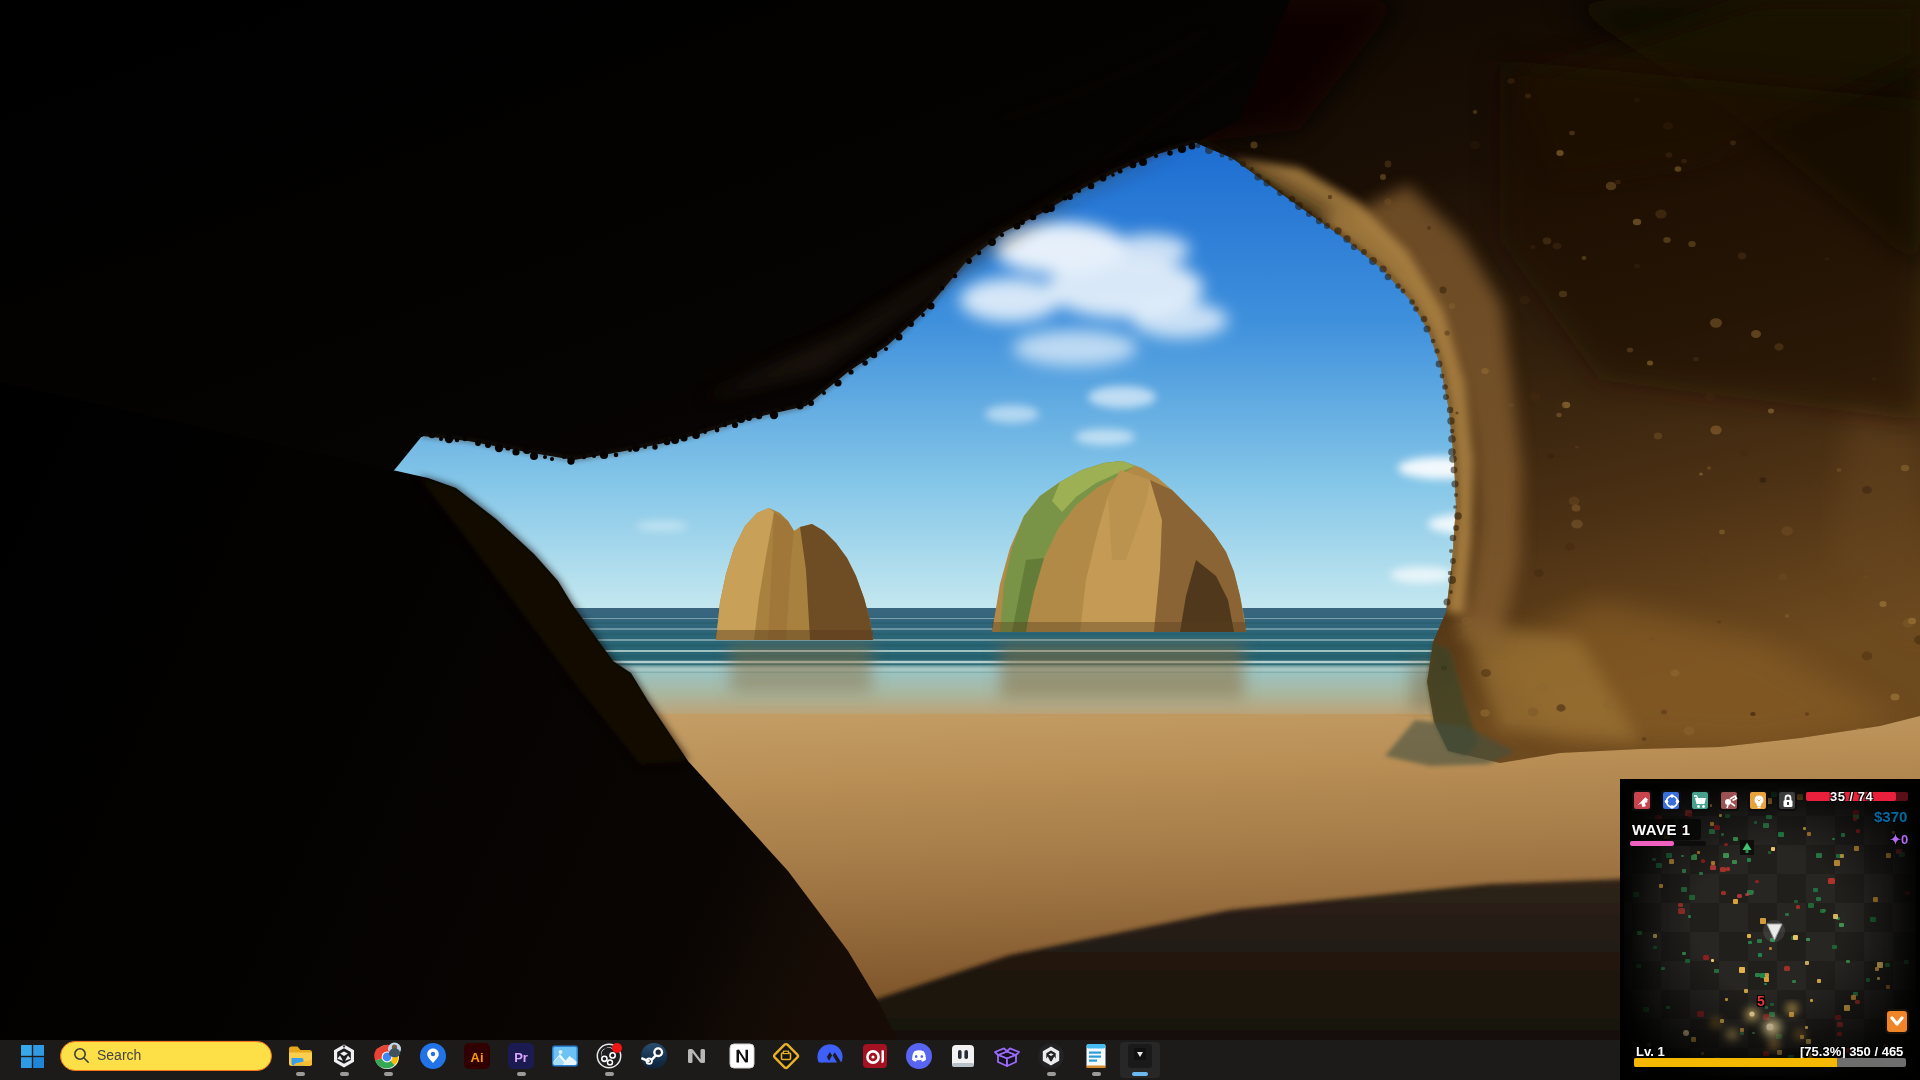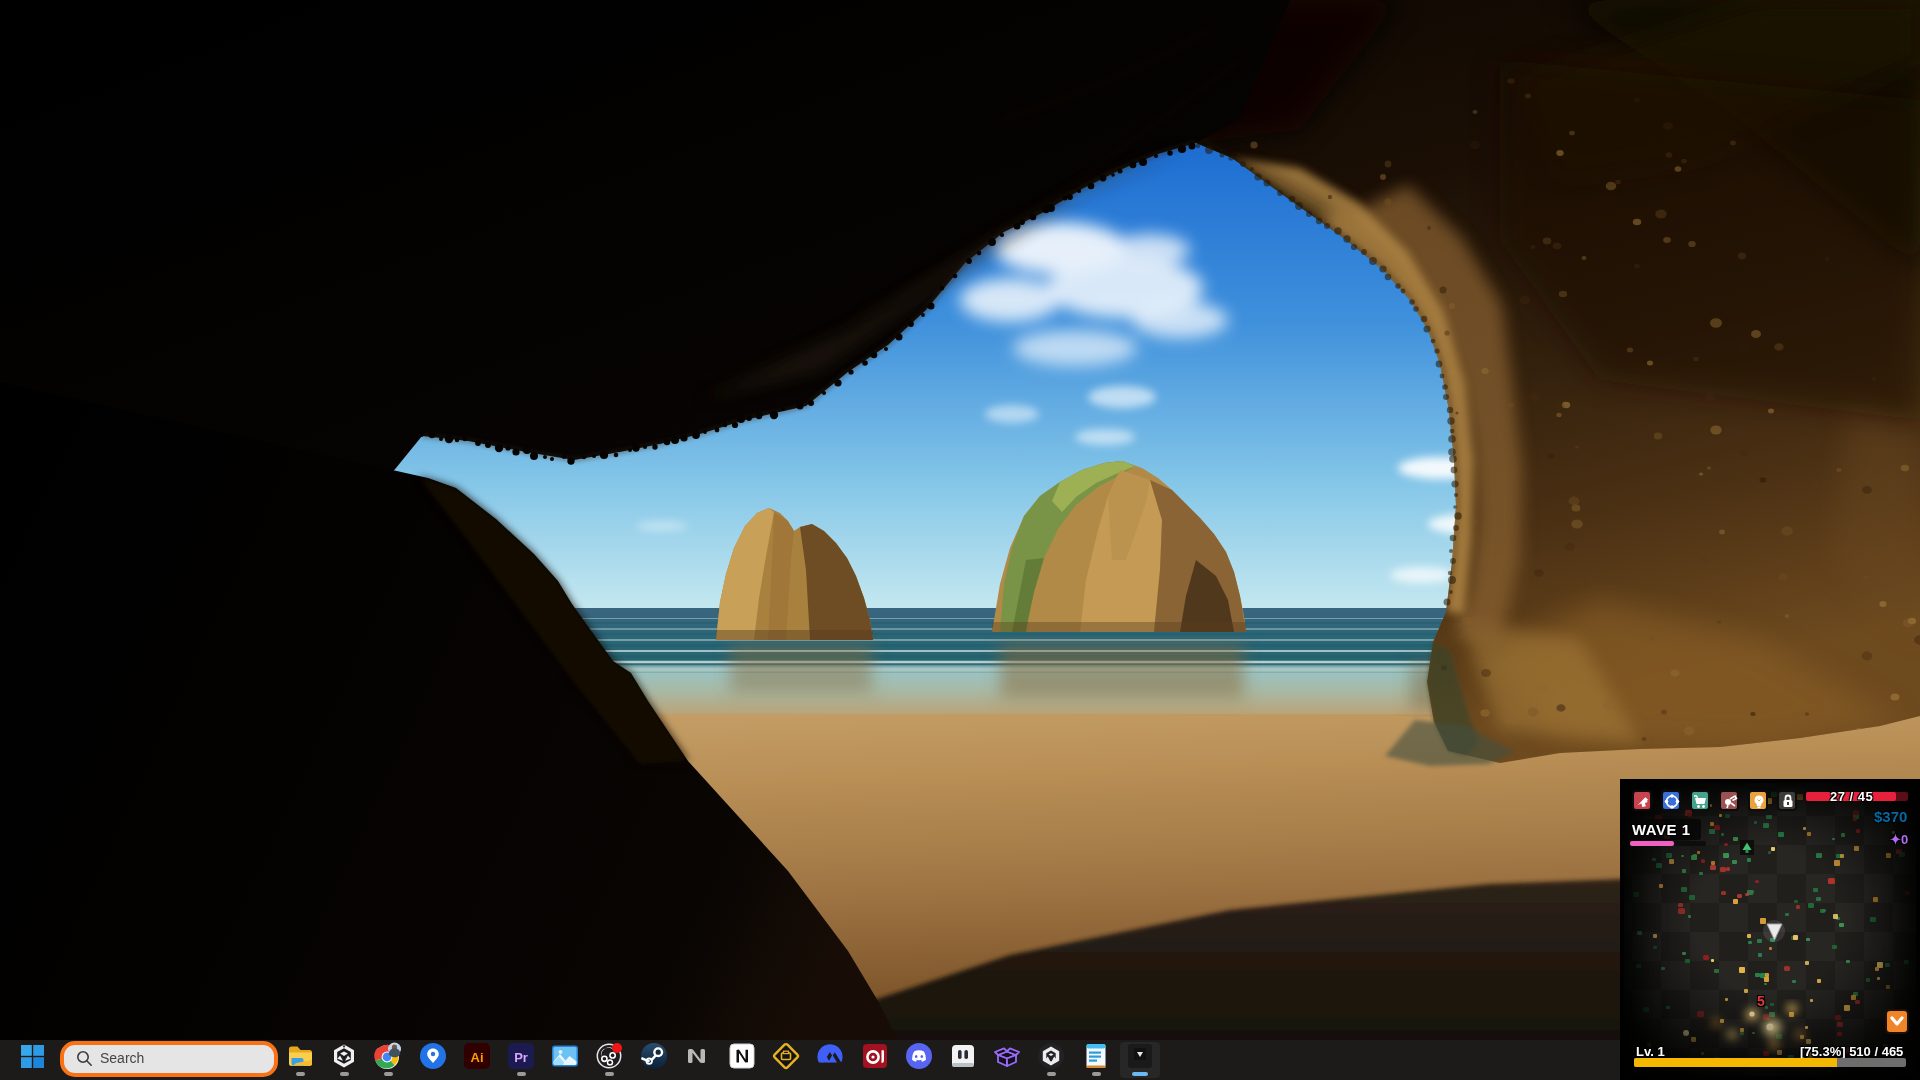--- a/index.html
+++ b/index.html
@@ -2,22 +2,22 @@
 <html><head>
 <meta charset="utf-8">
 <style>
   html,body{margin:0;padding:0;width:1920px;height:1080px;overflow:hidden;background:#000;
     font-family:"Liberation Sans",sans-serif;}
   #stage{position:absolute;inset:0;width:1920px;height:1080px;}
   #wall{position:absolute;left:0;top:0;}
   #taskbar{position:absolute;left:0;top:1040px;width:1920px;height:40px;background:#1c1b1a;}
   .tbico{position:absolute;top:1042px;width:28px;height:28px;}
   .ind{position:absolute;top:1072px;width:9px;height:3.5px;border-radius:2px;background:#9a9a9a;}
-  #search{position:absolute;left:60px;top:1041px;width:210px;height:28px;background:#e5e5e5;
-     border:4px solid #f97316;border-radius:15px;}
+  #search{position:absolute;left:60px;top:1041px;width:210px;height:28px;background:#fde047;
+     border:1px solid #f97316;border-radius:15px;}
   #search span{position:absolute;left:36px;top:5px;font-size:14px;color:#454545;}
   #game{position:absolute;left:1620px;top:779px;width:300px;height:301px;background:#0a0a09;overflow:hidden;}
   #gfield{position:absolute;left:4px;top:4px;width:292px;height:293px;border-radius:10px;overflow:hidden;
      background-image:conic-gradient(#272623 90deg,#201f1c 90deg 180deg,#272623 180deg 270deg,#201f1c 270deg);
      background-size:58px 58px;background-position:8px 4px;}
   #gvig{position:absolute;left:0;top:0;width:300px;height:301px;
      background:radial-gradient(ellipse 62% 60% at 50% 47%,rgba(0,0,0,0) 40%,rgba(0,0,0,0.5) 72%,rgba(3,3,2,0.97) 97%);box-shadow:inset 0 0 30px 14px rgba(0,0,0,0.8);}
   .gtxt{position:absolute;color:#fff;font-weight:bold;text-shadow:1px 1px 0 #000,-1px 1px 0 #000,1px -1px 0 #000,-1px -1px 0 #000;}
   .gbtn{position:absolute;top:790px;width:20px;height:21px;border-radius:4px;border:2px solid #0c0c0c;box-sizing:border-box;}
 
@@ -968,31 +968,31 @@
 <div class="gbtn" style="left:1777px;background:#3c3c3c">
       <svg width="18" height="19" viewBox="0 0 18 19" style="position:absolute;left:0;top:0">
         <rect x="4.5" y="8" width="9" height="7" rx="1.5" fill="#fff"></rect>
         <path d="M6.5 8 v-2 a2.5 2.5 0 0 1 5 0 v2" fill="none" stroke="#fff" stroke-width="1.8"></path>
         <rect x="8" y="10" width="2" height="3" fill="#3c3c3c"></rect>
       </svg>
     </div>
 <div style="position:absolute;left:1806px;top:792px;width:102px;height:9px;background:#5a0e18;border-radius:2px">
 <div style="width:88%;height:9px;background:#e8203c;border-radius:2px"></div>
     </div>
-<div class="gtxt" style="left:1830px;top:789px;font-size:13px;letter-spacing:0.5px">27 / 45</div>
+<div class="gtxt" style="left:1830px;top:789px;font-size:13px;letter-spacing:0.5px">35 / 74</div>
 <div class="gtxt" style="left:1874px;top:808px;font-size:15px;color:#0369a1">$370</div>
 <div class="gtxt" style="left:1890px;top:832px;font-size:13px;color:#b56af5">✦0</div>
 <div style="position:absolute;left:1627px;top:819px;width:74px;height:21px;background:rgba(5,5,5,0.8);border-radius:3px"></div>
 <div class="gtxt" style="left:1632px;top:821px;font-size:15px;letter-spacing:0.5px">WAVE 1</div>
 <div style="position:absolute;left:1630px;top:841px;width:76px;height:5px;background:#0d0d0d;border-radius:2px">
 <div style="width:44px;height:5px;background:#f060c0;border-radius:2px"></div>
     </div>
 <div class="gtxt" style="left:1757px;top:993px;font-size:14px;color:#e03838">5</div>
 <div class="gtxt" style="left:1636px;top:1044px;font-size:13px">Lv. 1</div>
-<div class="gtxt" style="left:1800px;top:1044px;font-size:13px">[75.3%] 510 / 465</div>
+<div class="gtxt" style="left:1800px;top:1044px;font-size:13px">[75.3%] 350 / 465</div>
 <div style="position:absolute;left:1634px;top:1058px;width:272px;height:9px;background:#6e6e6e;border-radius:2px">
 <div style="width:203px;height:9px;background:#f5b800;border-radius:2px 0 0 2px"></div>
     </div>
 <div style="position:absolute;left:1885px;top:1009px;width:24px;height:25px;background:#f08428;border:2px solid #18120a;border-radius:5px;box-sizing:border-box">
 <svg width="20" height="21" viewBox="0 0 20 21" style="position:absolute;left:0;top:0">
         <path d="M5 7 l5 6 5-6" fill="none" stroke="#fff" stroke-width="3.2" stroke-linecap="round" stroke-linejoin="round"></path>
       </svg>
     </div>
 </div>
 

